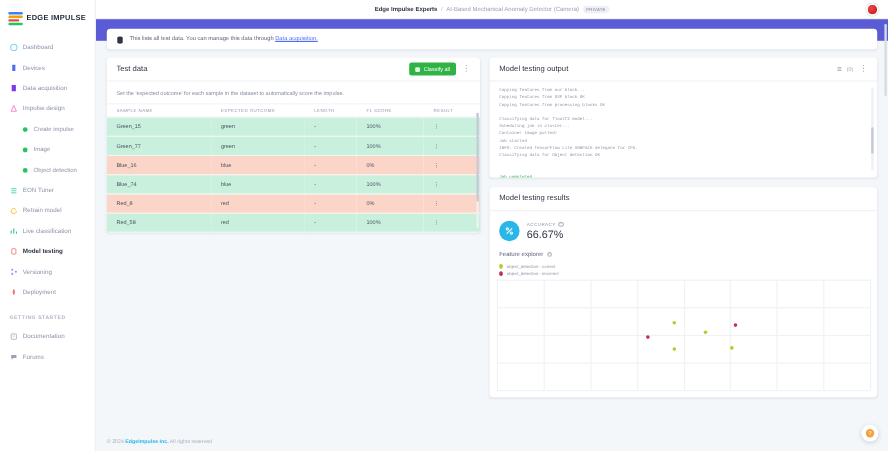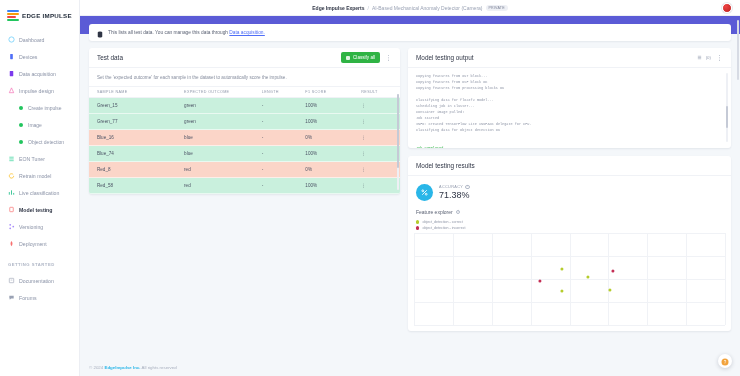--- a/index.html
+++ b/index.html
@@ -491,21 +491,21 @@
                       <circle cx="11" cy="11" r="1.6"></circle>
                       <line x1="12" y1="4" x2="4" y2="12"></line>
                     </g>
                   </svg>
               </span>
               <span>
                 <span class="acc-label">
                   <span>ACCURACY</span>
                   <span class="info-i">i</span>
                 </span>
-                <div class="acc-value">71.38%</div>
+                <div class="acc-value">66.67%</div>
               </span>
             </div>
 
             <div class="fe-title">
               <span>Feature explorer</span>
               <span class="info-i">i</span>
             </div>
 
             <div class="legend">
               <span class="legend-item">

